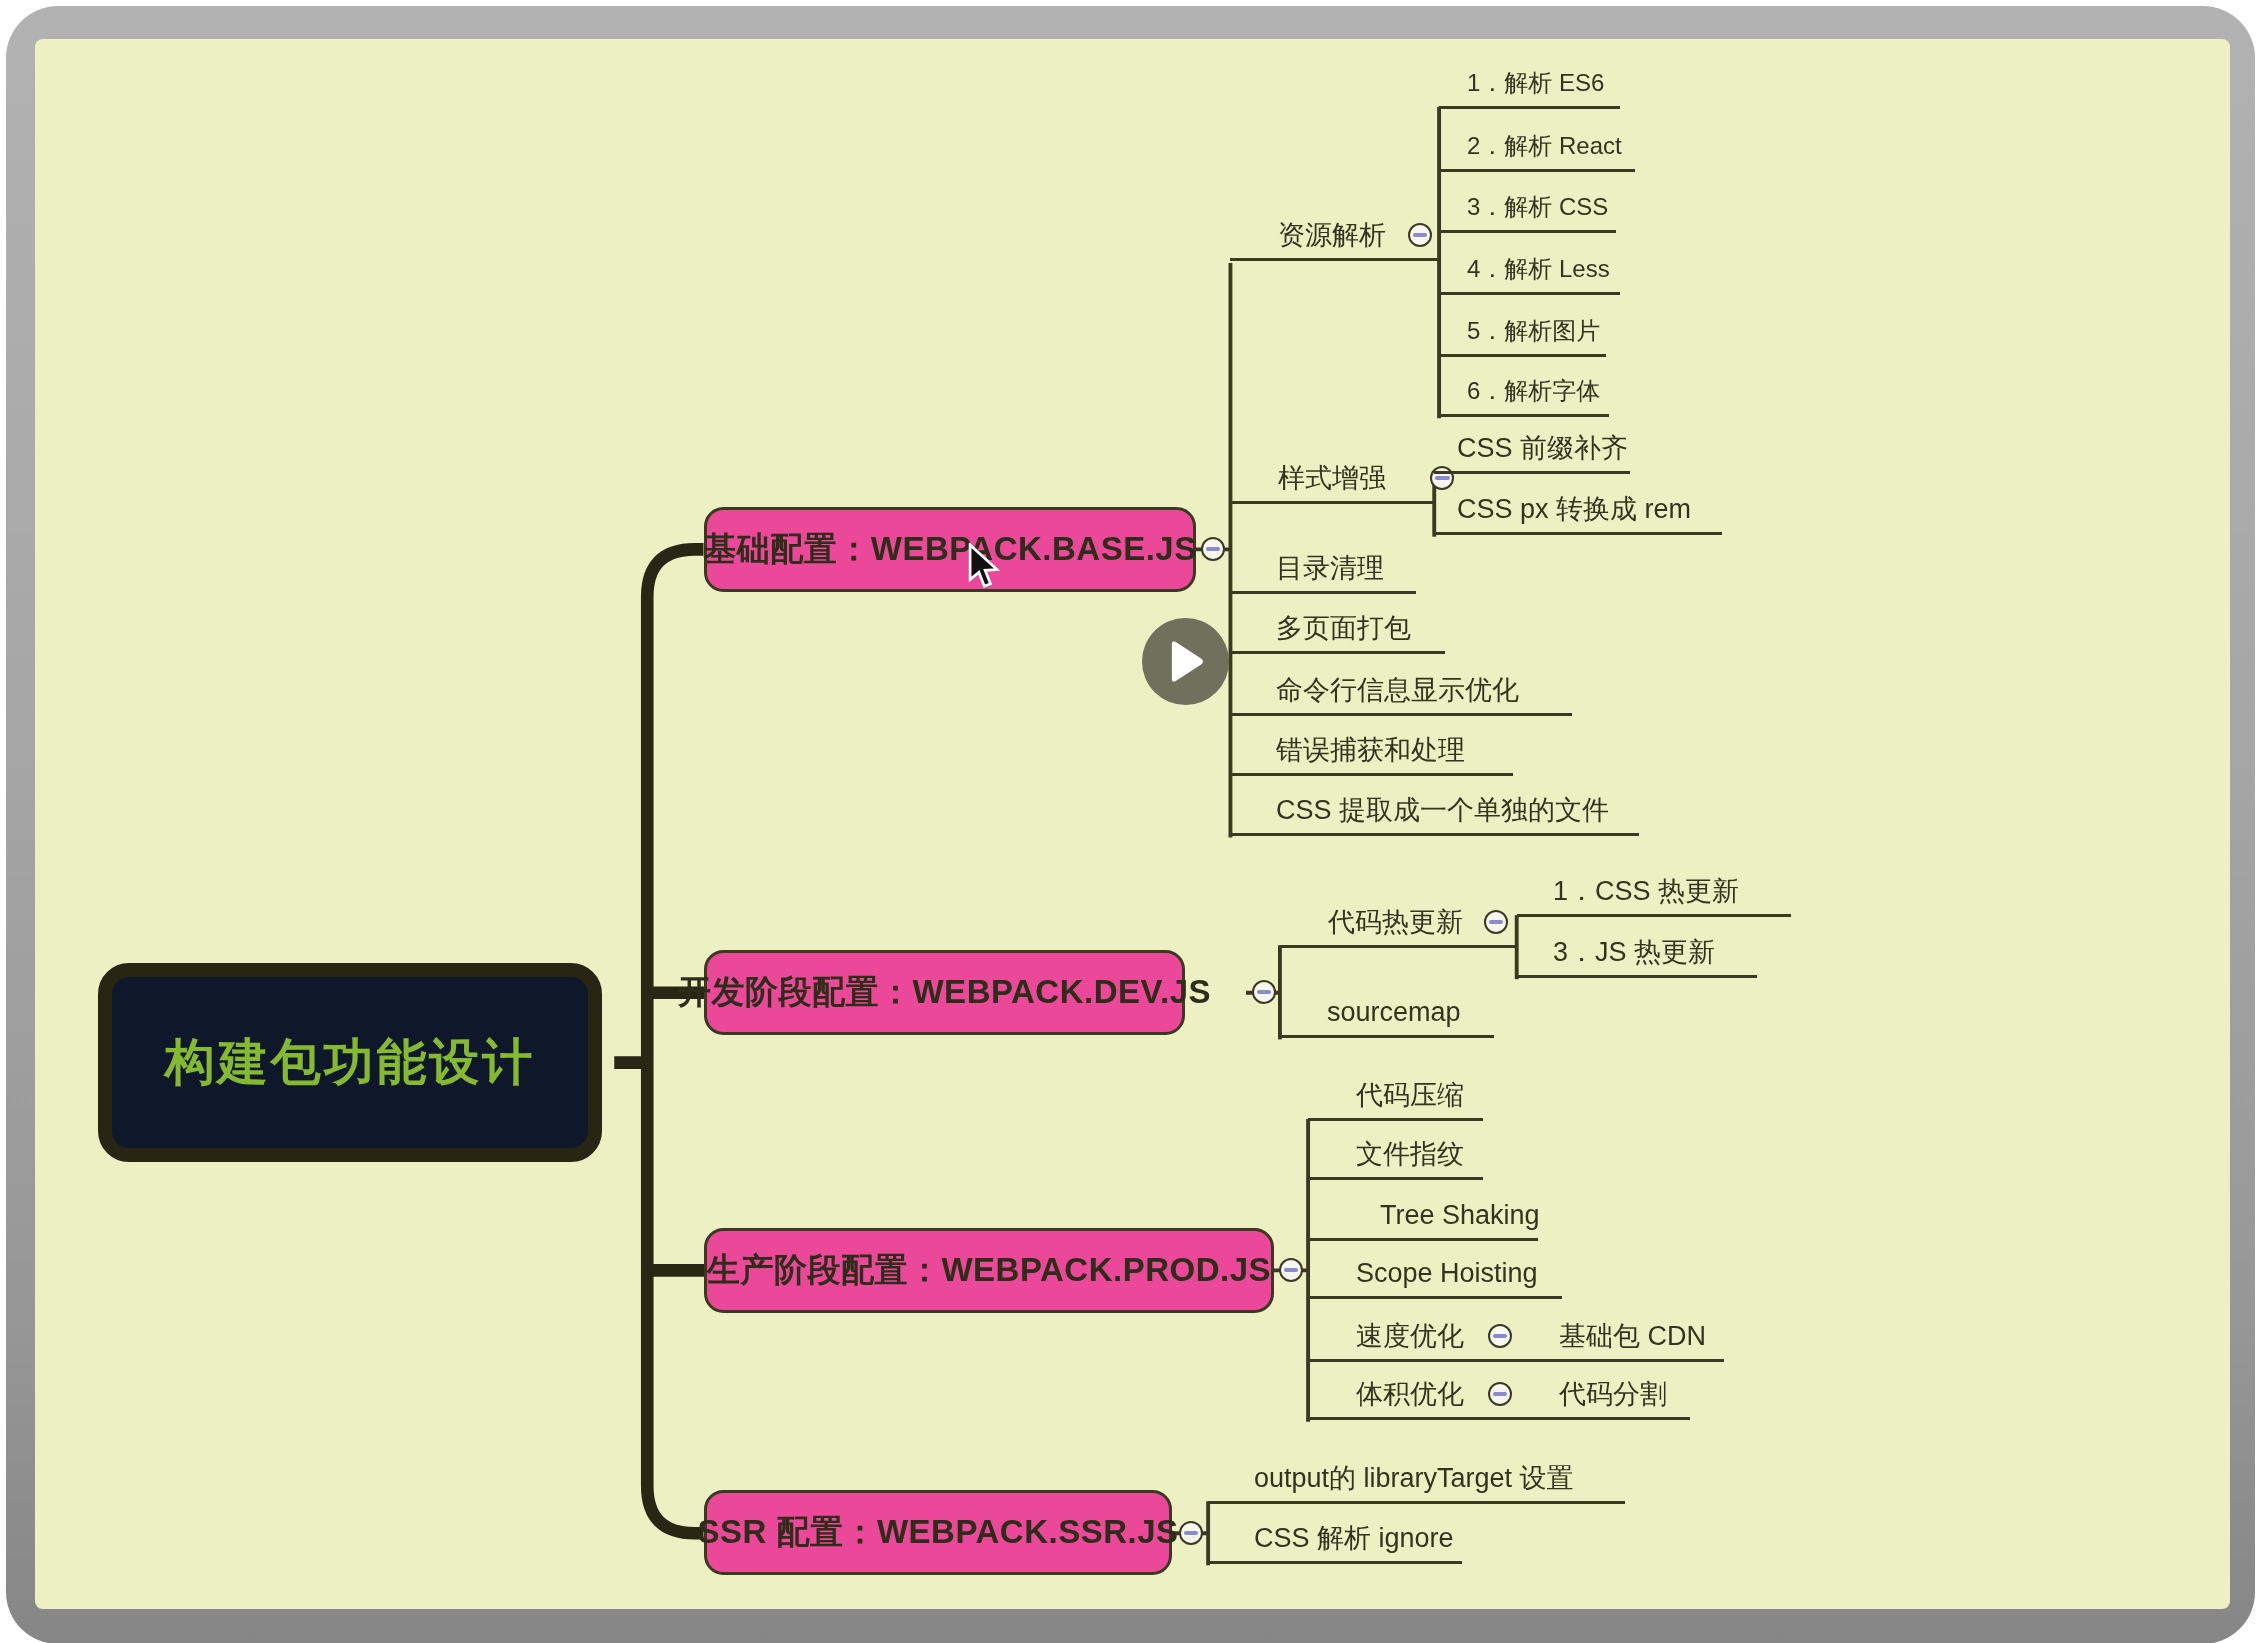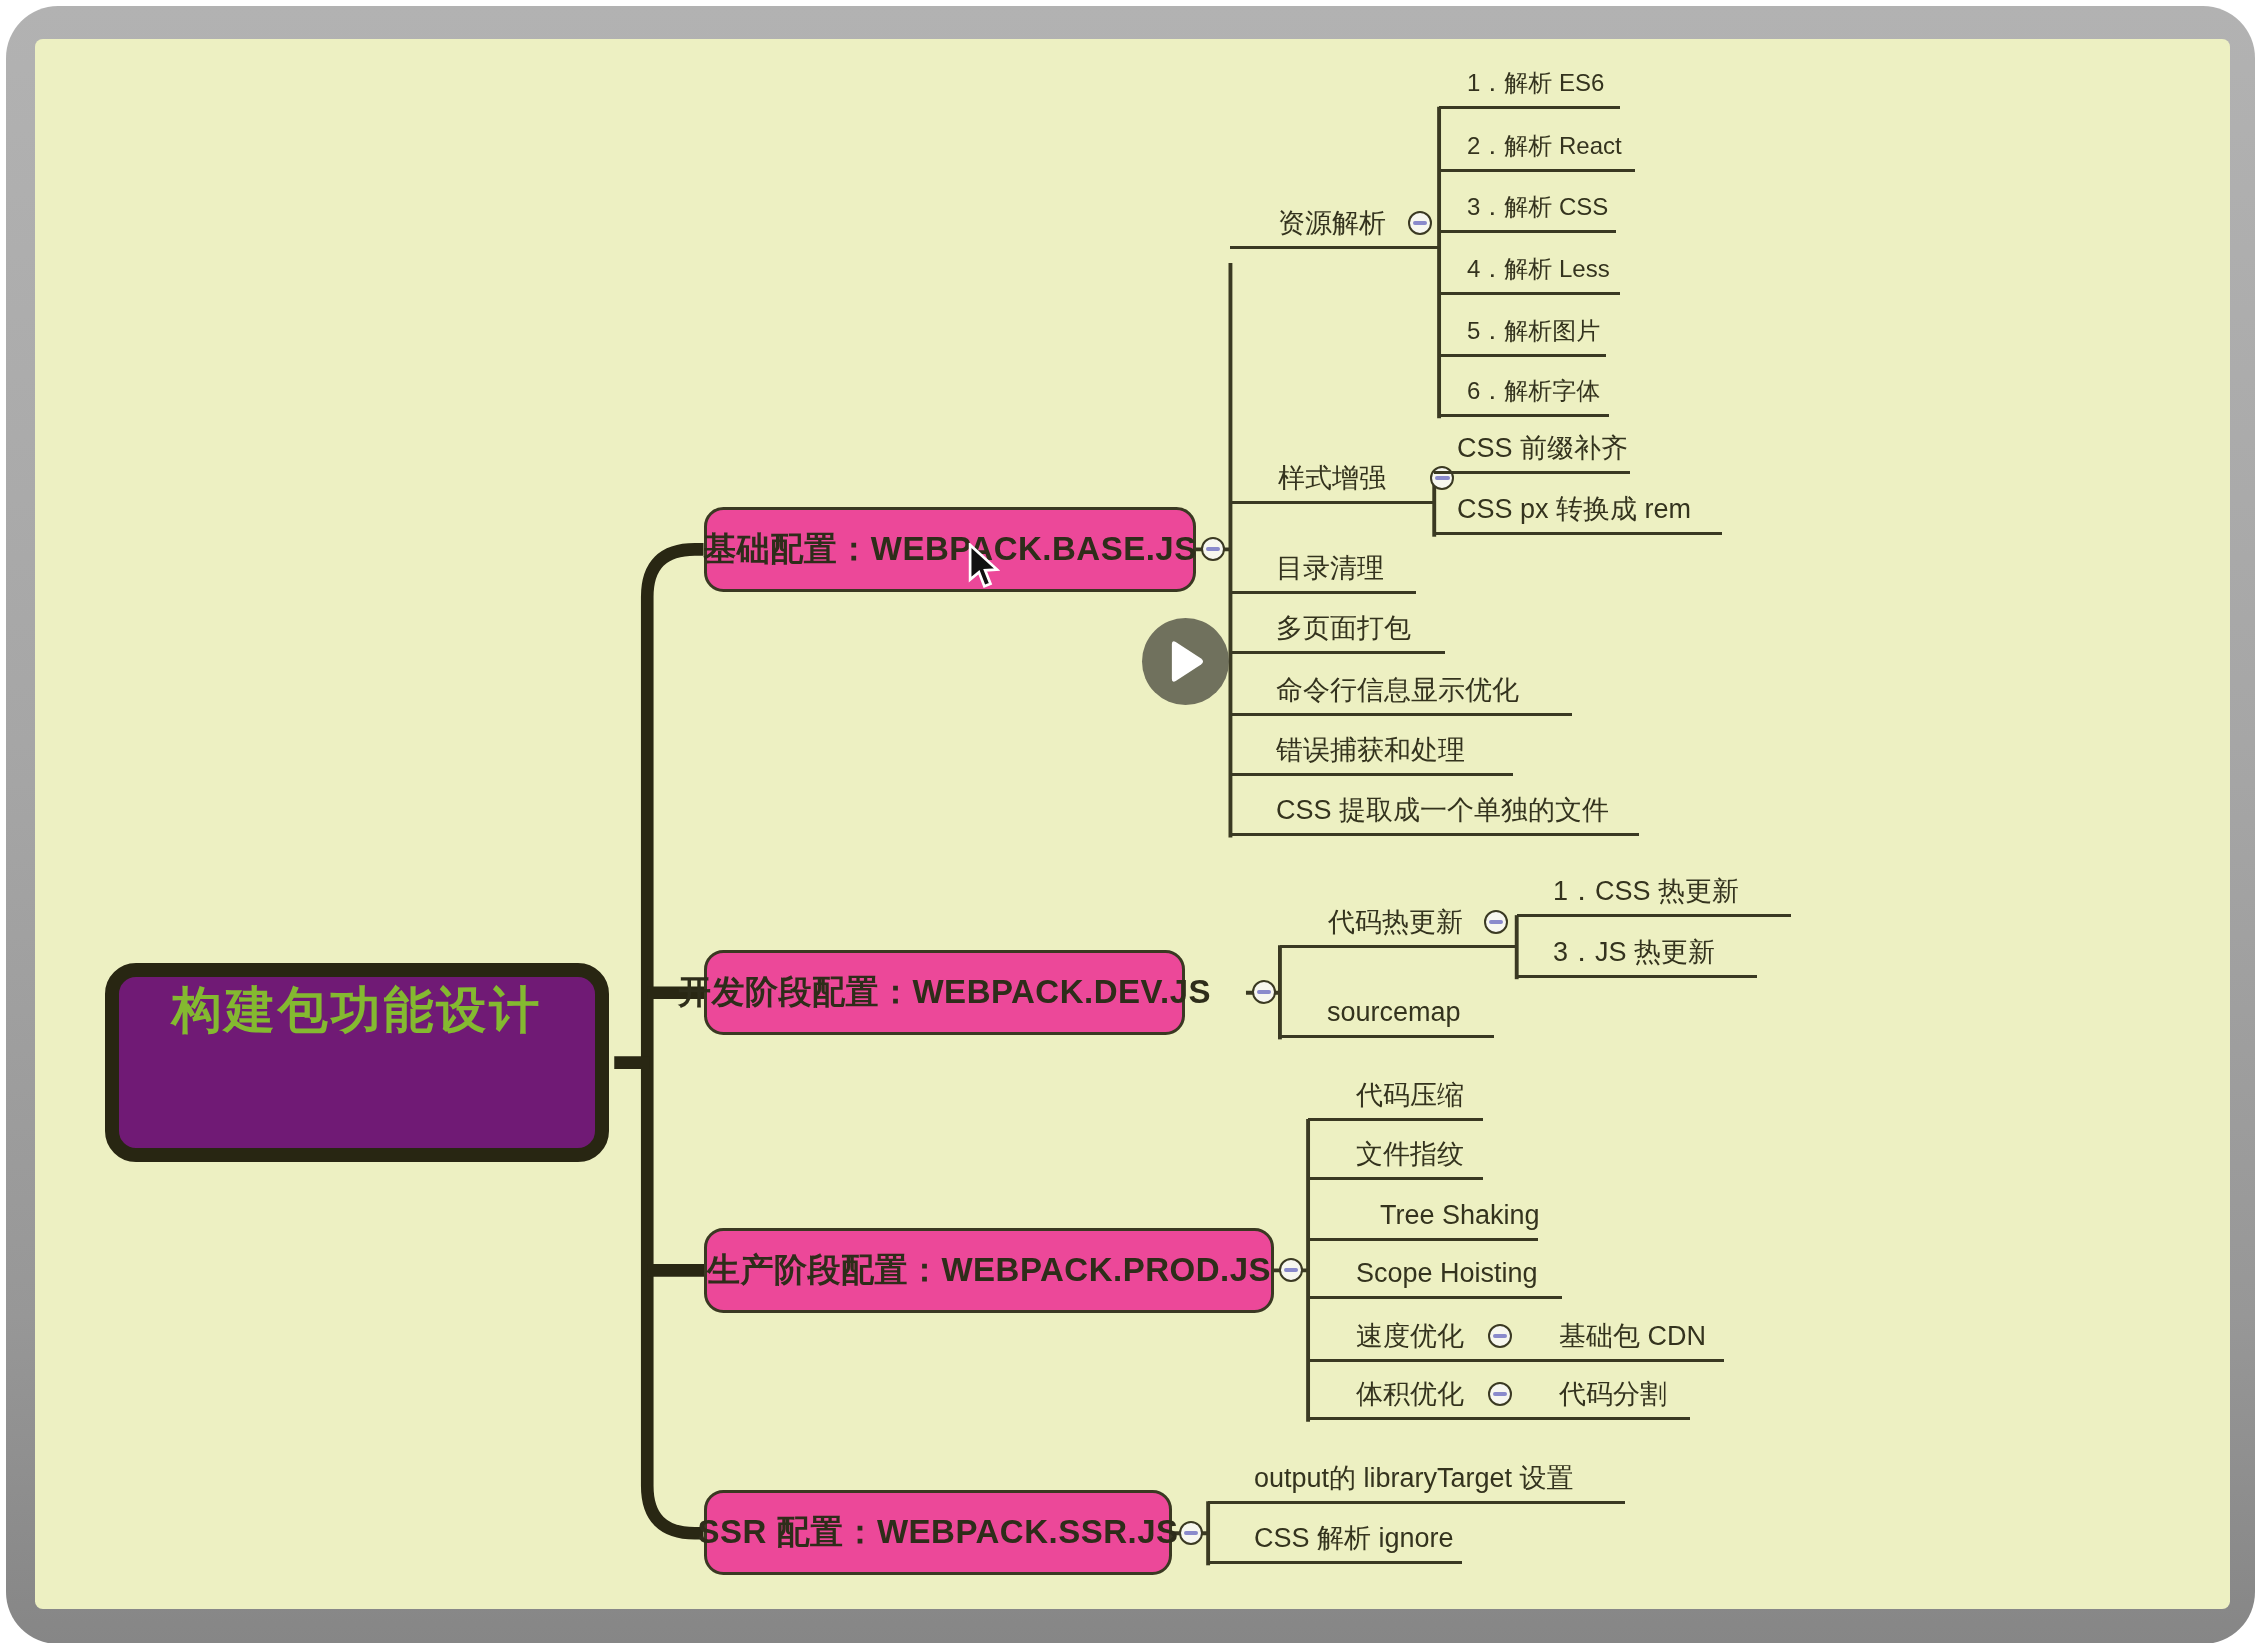--- a/index.html
+++ b/index.html
@@ -17,23 +17,23 @@
     background:#edf0c2;border-radius:7.8px;
   }
   svg.wires{position:absolute;left:0;top:0;pointer-events:none;}
   
   .mnode{
     position:absolute;box-sizing:border-box;display:flex;align-items:center;justify-content:center;
     background:#ec4899;border:3.9px solid #3a3922;border-radius:19.4px;
     font-size:33px;font-weight:600;color:#2e2d1a;letter-spacing:0.5px;white-space:nowrap;
   }
   .root{
-    position:absolute;box-sizing:border-box;display:flex;align-items:flex-start;justify-content:center;
-    left:105px;top:963px;width:504px;height:199px;
-    background:#701a75;border:14.6px solid #282612;border-radius:31px;
+    position:absolute;box-sizing:border-box;display:flex;align-items:center;justify-content:center;
+    left:98px;top:963px;width:504px;height:199px;
+    background:#0f172a;border:14.6px solid #282612;border-radius:31px;
   }
   .root span{font-size:50px;font-weight:bold;color:#84b930;letter-spacing:2.9px;white-space:nowrap;}
   
   .leaf{
     position:absolute;box-sizing:border-box;height:49px;display:flex;align-items:center;
     border-bottom:3.9px solid #3a3922;
     font-size:27px;font-weight:500;color:#34331e;white-space:nowrap;
   }
   .leaf.small{font-size:24px;}
   
@@ -102,21 +102,21 @@
 </div>
 <div class="mnode" style="left:704px;top:1490px;width:468px;height:85px;">
   <span>SSR 配置：WEBPACK.SSR.JS</span>
 </div>
 
 <div class="minus abs" style="left:1201px;top:537px;"></div>
 <div class="minus abs" style="left:1252px;top:980px;"></div>
 <div class="minus abs" style="left:1279px;top:1258px;"></div>
 <div class="minus abs" style="left:1179px;top:1521px;"></div>
 
-<div class="leaf" style="left:1230px;top:200px;width:209px;padding-left:48px;font-family:Liberation Serif, serif;">
+<div class="leaf" style="left:1230px;top:212px;width:209px;padding-left:48px;font-family:Liberation Serif, serif;">
   <span>资源解析</span>
   <span class="minus" style="margin-left:22px;"></span>
 </div>
 <div class="leaf small" style="left:1439px;top:60px;width:181px;padding-left:28px;">
   <span>1．解析 ES6</span>
 </div>
 <div class="leaf small" style="left:1439px;top:123px;width:196px;padding-left:28px;">
   <span>2．解析 React</span>
 </div>
 <div class="leaf small" style="left:1439px;top:184px;width:177px;padding-left:28px;">

